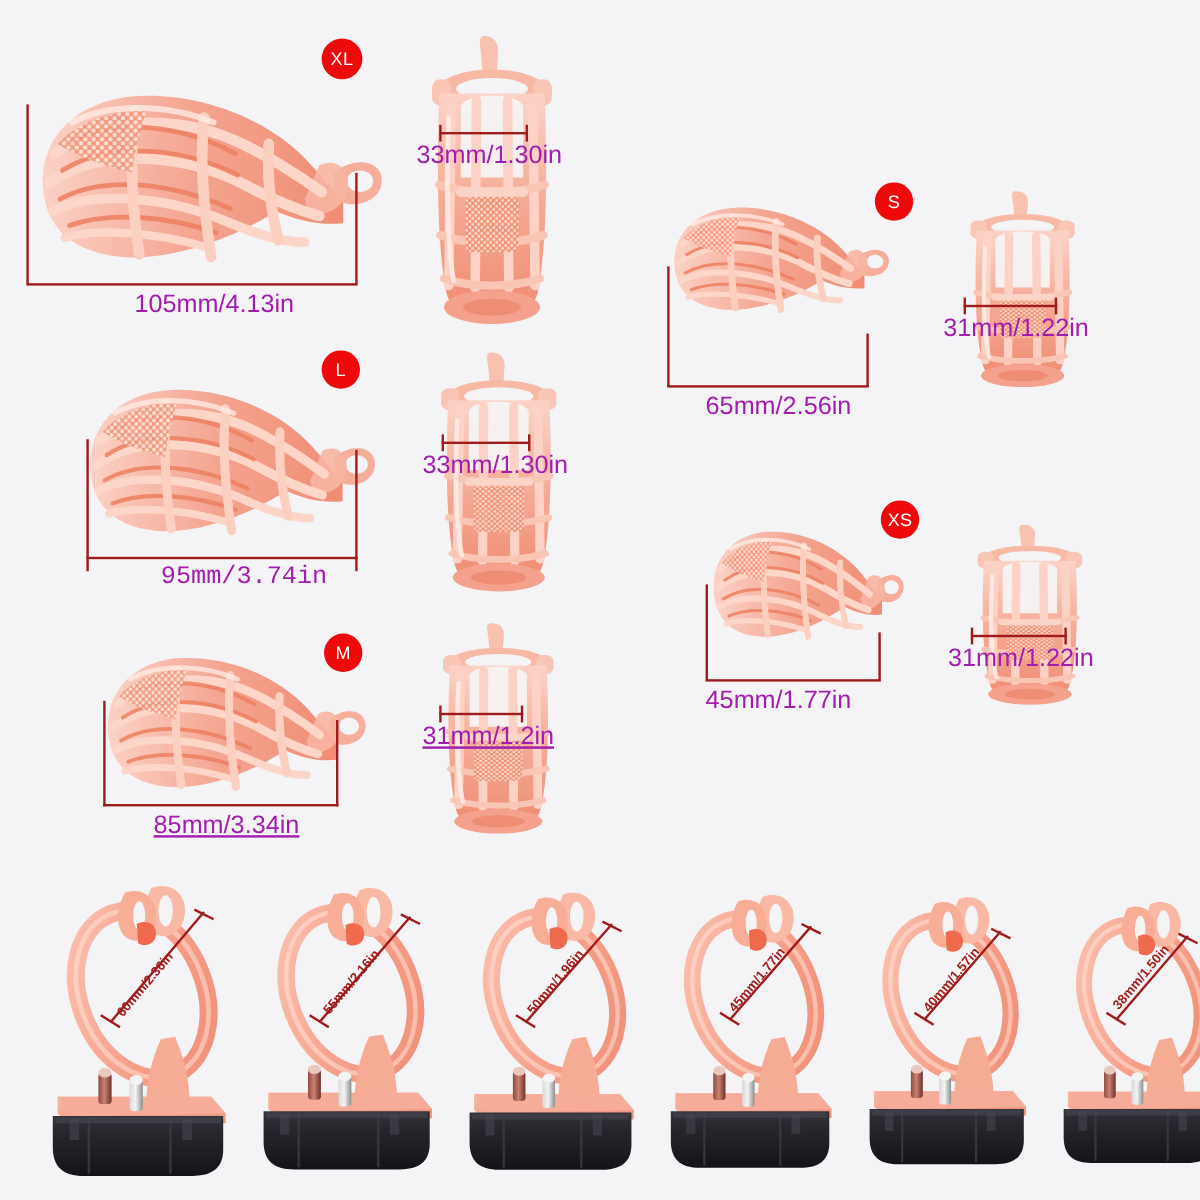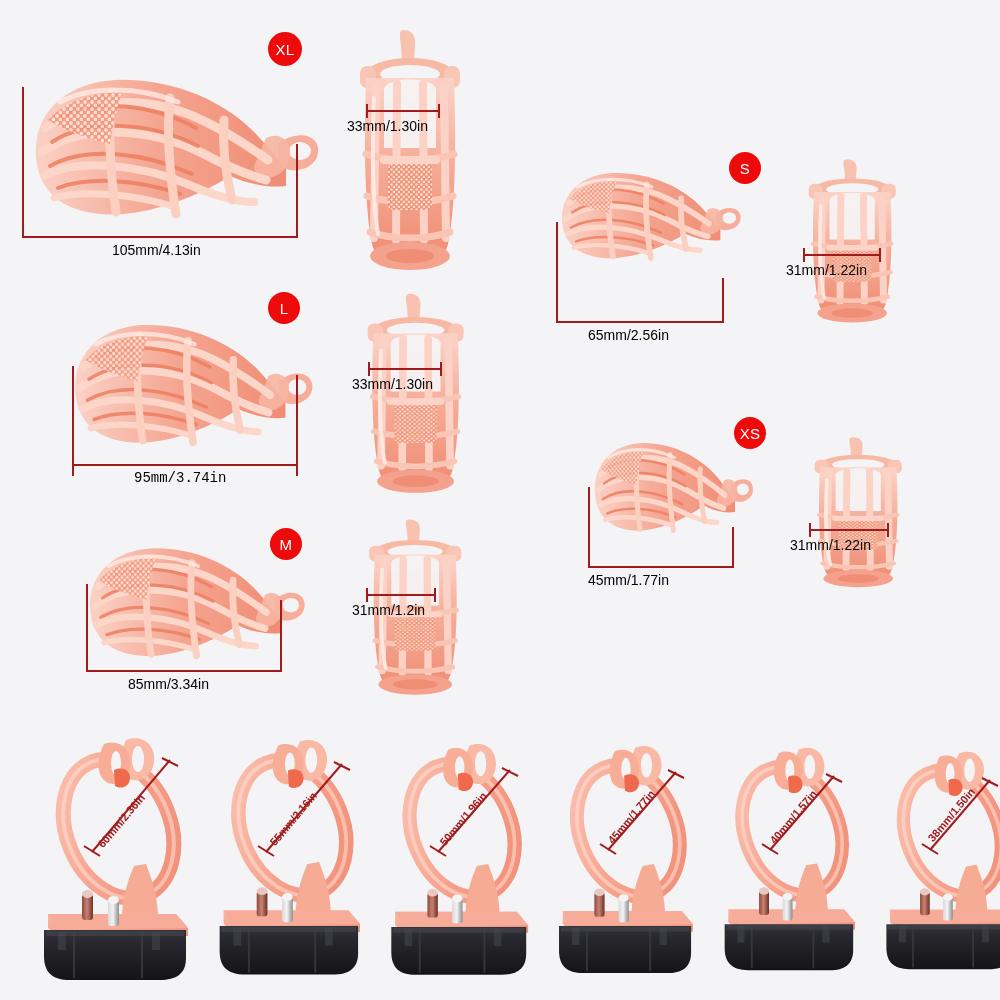--- a/index.html
+++ b/index.html
@@ -22,22 +22,22 @@
     font-size:15px;
     letter-spacing:.3px;
     z-index:9;
   }
 
   
   .dimv{position:absolute;background:#a01c1c;width:2px;}
   .dimh{position:absolute;background:#a01c1c;height:2px;}
   .dimlabel{
     position:absolute;
-    color:#000000;
-    font-size:14px;
+    color:#a21caf;
+    font-size:21px;
     white-space:nowrap;
   }
 
   
   .cage-side, .cage-front, .ring-unit{position:absolute;}
 
   
   .ringlabel{
     position:absolute;
     color:#a01c1c;
@@ -319,26 +319,26 @@
     <use href="#cageSide" width="300" height="160" transform="scale(0.76 0.80)"></use>
   </svg>
 
   <svg class="cage-front" style="left:360px;top:518px;" width="110" height="190">
     <use href="#cageFront" width="120" height="260" transform="scale(0.92 0.73)"></use>
   </svg>
 
   <div class="dimv" style="left:86px;top:584px;height:88px;"></div>
   <div class="dimv" style="left:280px;top:600px;height:72px;"></div>
   <div class="dimh" style="left:86px;top:670px;width:196px;"></div>
-  <div class="dimlabel" style="left:128px;top:676px;">85mm/3.34in</div>
+  <div class="dimlabel" style="left:128px;top:676px;text-decoration:underline;">85mm/3.34in</div>
 
   <div class="dimh" style="left:366px;top:594px;width:70px;"></div>
   <div class="dimv" style="left:366px;top:588px;height:14px;"></div>
   <div class="dimv" style="left:434px;top:588px;height:14px;"></div>
-  <div class="dimlabel" style="left:352px;top:602px;">31mm/1.2in</div>
+  <div class="dimlabel" style="left:352px;top:602px;text-decoration:underline;">31mm/1.2in</div>
 
   <svg class="ring-unit" style="left:30px;top:732px;" width="176" height="244">
     <use href="#ringUnit" width="180" height="250"></use>
   </svg>
   <div class="dimv" style="left:125px;top:760px;height:0;"></div>
   <svg style="position:absolute;left:78px;top:752px;" width="110" height="110">
     <line x1="92" y1="8" x2="14" y2="100" stroke="#a01c1c" stroke-width="2"></line>
     <line x1="84" y1="6" x2="100" y2="14" stroke="#a01c1c" stroke-width="2"></line>
     <line x1="6" y1="94" x2="22" y2="104" stroke="#a01c1c" stroke-width="2"></line>
   </svg>

